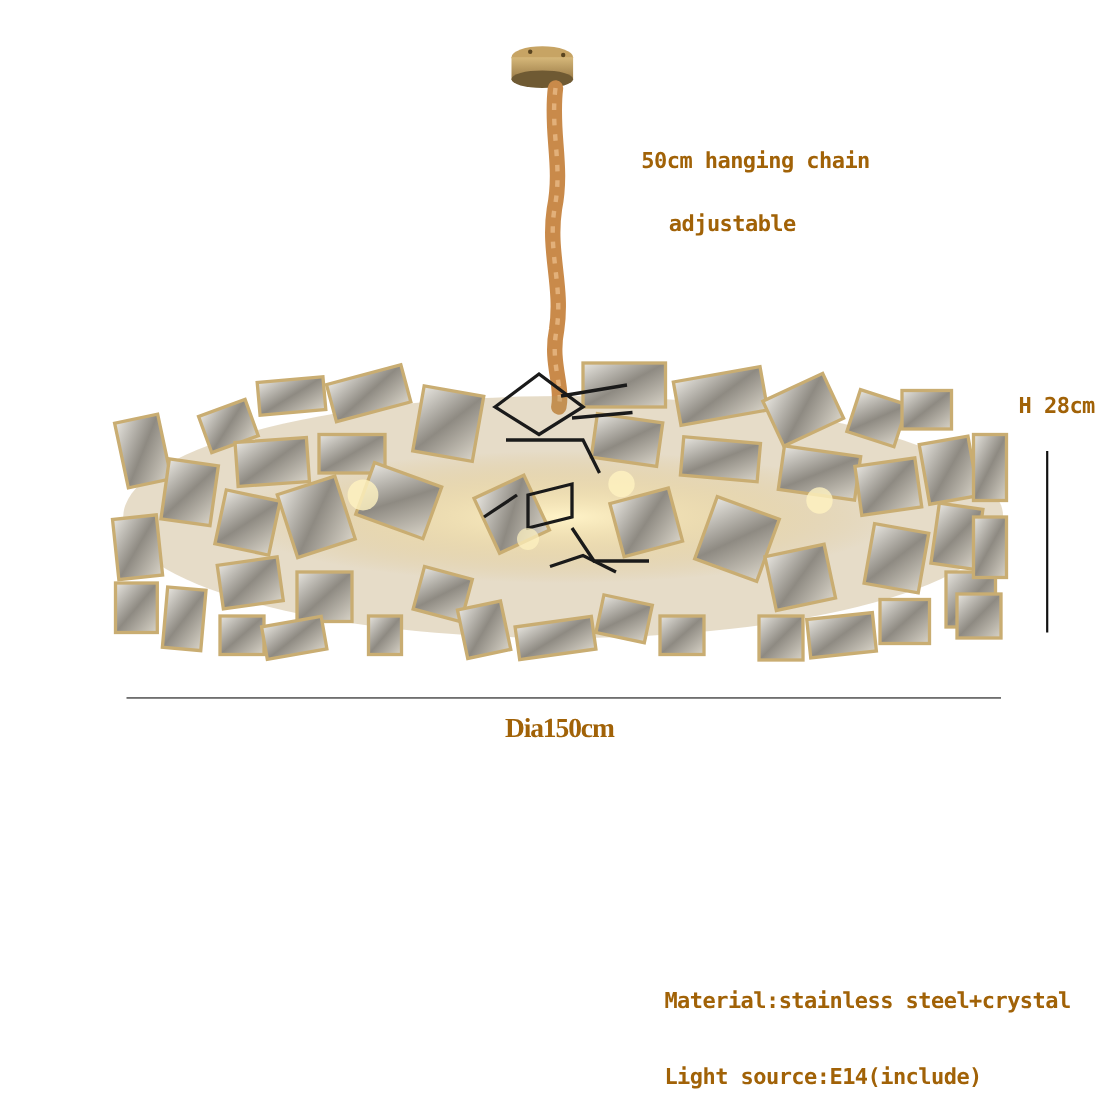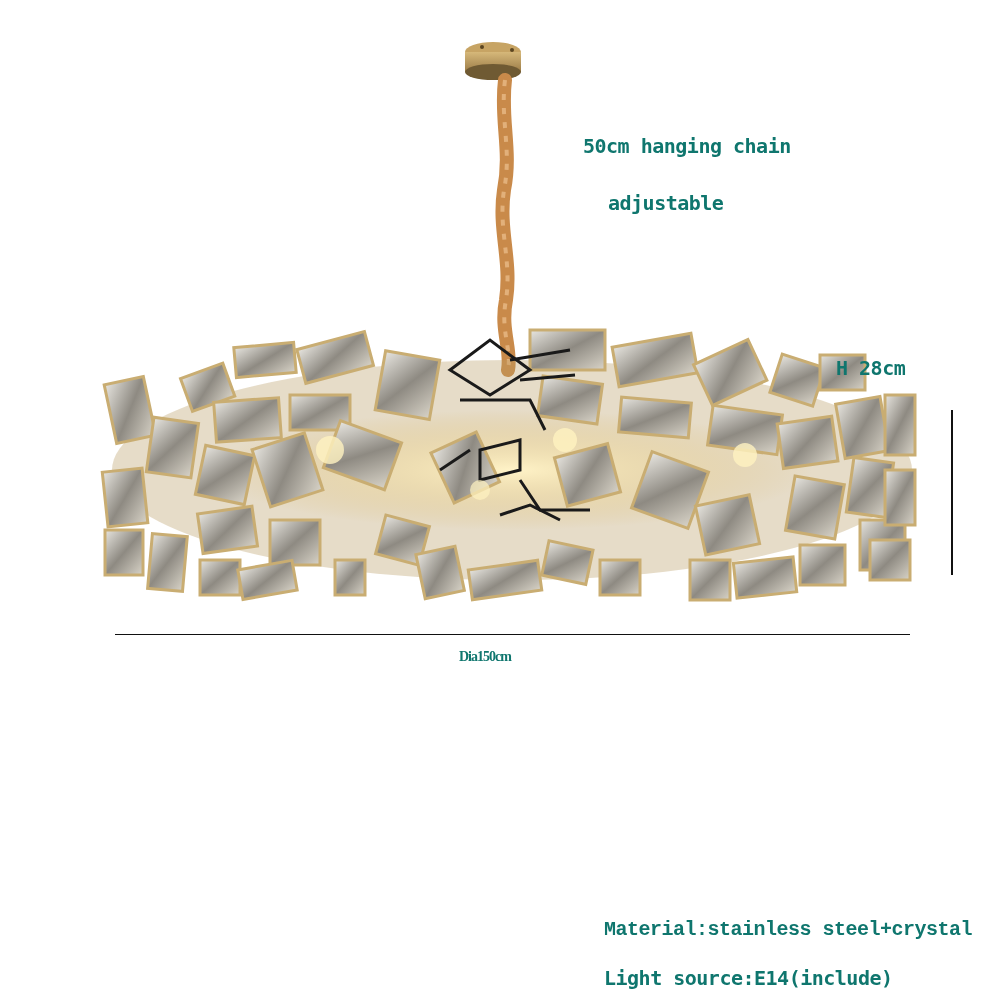--- a/index.html
+++ b/index.html
@@ -1,18 +1,18 @@
 <!DOCTYPE html>
 <html><head>
   <meta charset="utf-8">
   <style>
     html, body { margin:0; padding:0; }
     body { width:1000px; height:1000px; background:#ffffff; position:relative; overflow:hidden;
            font-family: "DejaVu Serif", "Liberation Serif", serif; }
-    .label { position:absolute; color:#0f766e; font-weight:bold; white-space:nowrap; font-size:20px;
+    .label { position:absolute; color:#a16207; font-weight:bold; white-space:nowrap; font-size:20px;
              font-family: "DejaVu Sans Mono", "Liberation Mono", monospace; letter-spacing:-0.5px;text-align:center; }
     .dim-line-h { position:absolute; height:1px; background:#111; }
     .dim-line-v { position:absolute; width:2px; background:#111; }
     .product { position:absolute; left:0; top:0; width:1000px; height:1000px; }
   </style>
 </head>
 <body>
 
 <svg class="product" viewBox="0 0 1000 1000" xmlns="http://www.w3.org/2000/svg">
   <defs>
@@ -110,18 +110,18 @@
 
     <circle cx="330" cy="450" r="14" fill="#fff2c0" opacity="0.8"></circle>
     <circle cx="565" cy="440" r="12" fill="#fff2c0" opacity="0.8"></circle>
     <circle cx="745" cy="455" r="12" fill="#fff2c0" opacity="0.8"></circle>
     <circle cx="480" cy="490" r="10" fill="#fff2c0" opacity="0.7"></circle>
   </g>
 </svg>
 
 <div class="label" style="left:583px; top:134px;">50cm hanging chain</div>
 <div class="label" style="left:608px; top:172px;margin-top:19px;">adjustable</div>
-<div class="label" style="left:836px; top:356px;">H 28cm</div>
+<div class="label" style="left:926px; top:356px;">H 28cm</div>
 <div class="dim-line-v" style="left:951px; top:410px; height:165px;"></div>
 <div class="dim-line-h" style="left:115px; top:634px; width:795px;"></div>
-<div class="label" style="left:459px; top:649px; font-family:'Liberation Serif', serif; font-size:14px; letter-spacing:-1px;">Dia150cm</div>
-<div class="label" style="left:604px; top:918px;font-family:Liberation Mono, monospace;">Material:stainless steel+crystal</div>
+<div class="label" style="left:459px; top:649px; font-family:'Liberation Serif', serif; font-size:25px; letter-spacing:-1px;">Dia150cm</div>
+<div class="label" style="left:604px; top:897px;">Material:stainless steel+crystal</div>
 <div class="label" style="left:604px; top:966px;">Light source:E14(include)</div>
 
 </body></html>

